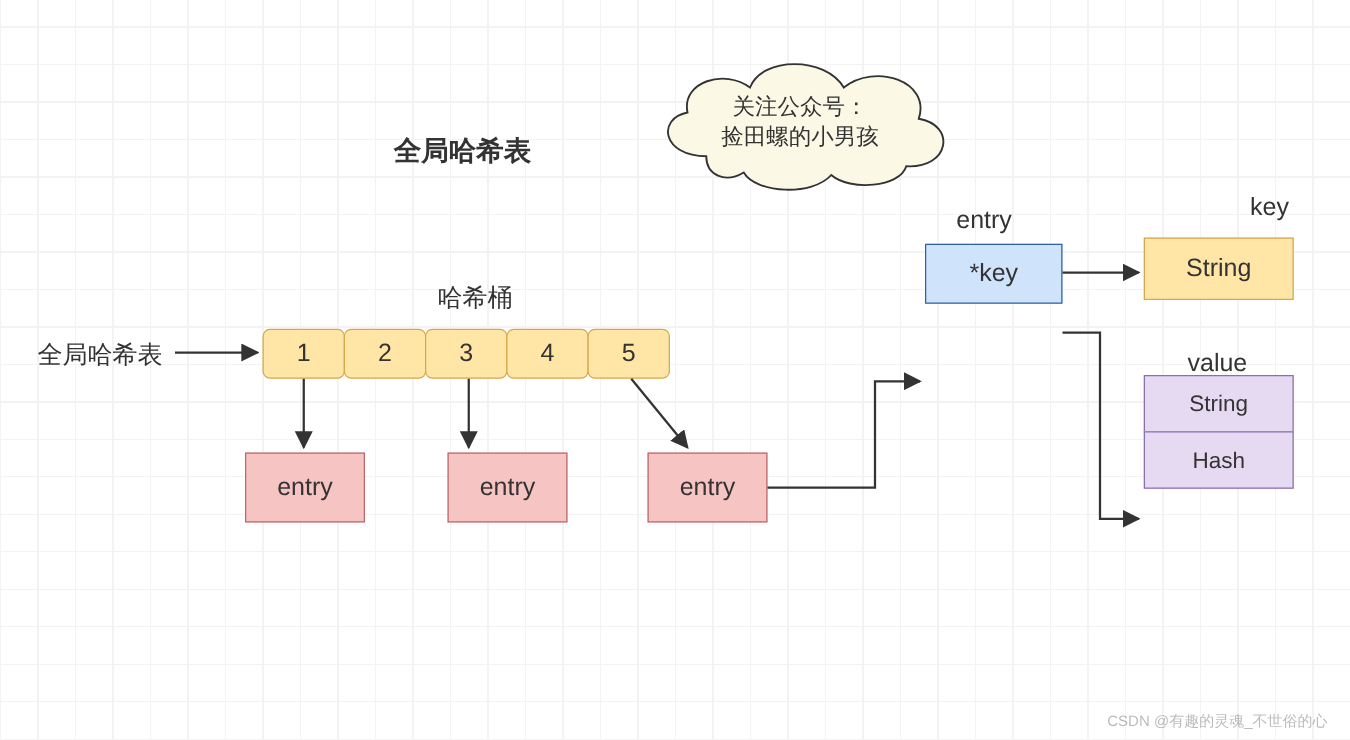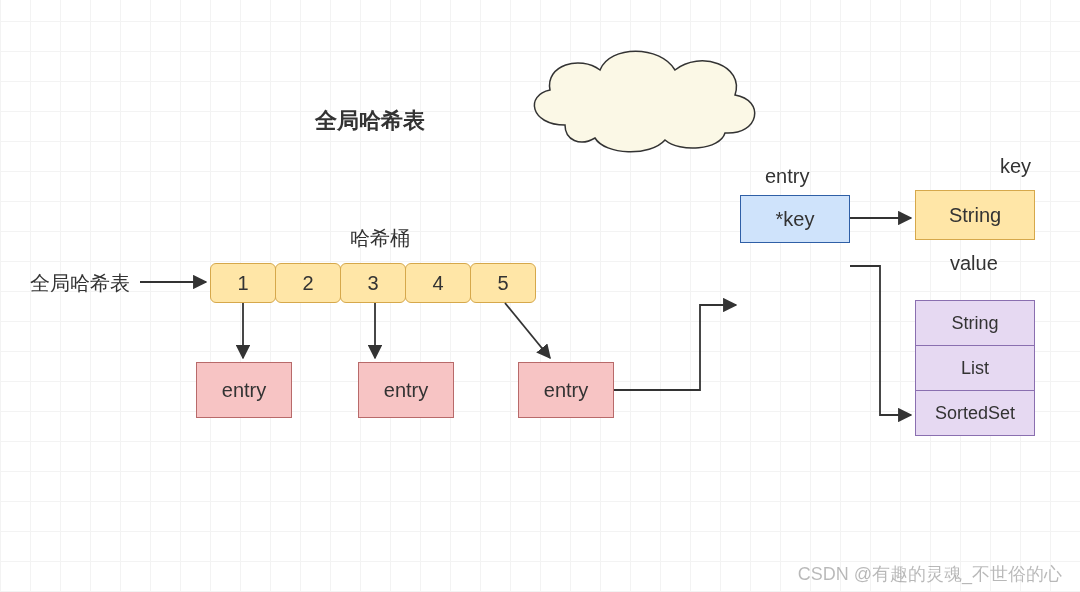--- a/index.html
+++ b/index.html
@@ -68,35 +68,37 @@
     width: 120px; height: 46px;
     background: #e6d9f2;
     border: 1px solid #8a6fb0;
     margin-bottom: -1px;
     display: flex; align-items: center; justify-content: center;
     font-size: 18px;
   }
 
   .watermark {
     color: rgba(0,0,0,.28);
-    font-size: 18px;
+    font-size: 12px;
   }
 
   svg.arrows { position:absolute; left:0; top:0; width:1080px; height:592px; pointer-events:none; }
 </style>
 </head>
 <body>
 
 <div class="abs title" style="left:315px; top:106px;">全局哈希表</div>
 
 <div class="abs" style="left:510px; top:35px; width:260px; height:120px;">
   <svg width="260" height="120" viewBox="0 0 260 120">
     <path d="M55 90 C20 90 15 60 40 55 C35 30 70 20 90 35 C100 10 150 10 165 35 C190 15 235 30 225 60 C255 65 250 100 215 98 C210 115 170 118 155 105 C140 122 95 120 85 103 C70 112 55 105 55 90 Z" fill="#fbf8e6" stroke="#333" stroke-width="1.5"></path>
   </svg>
   <div class="abs" style="left:0; top:38px; width:260px; text-align:center; font-size:18px; line-height:24px;">
+    <div>关注公众号：</div>
+    <div>捡田螺的小男孩</div>
   </div>
 </div>
 
 <div class="abs label" style="left:30px; top:270px;">全局哈希表</div>
 
 <div class="abs label" style="left:350px; top:225px;">哈希桶</div>
 
 <div class="abs bucket-row" style="left:210px; top:263px;">
   <div class="bucket">1</div>
   <div class="bucket">2</div>
@@ -110,25 +112,24 @@
 <div class="abs entry-box" style="left:518px; top:362px;">entry</div>
 
 <div class="abs label" style="left:765px; top:165px;">entry</div>
 <div class="abs struct" style="left:740px; top:195px;">
   <div class="struct-cell">*key</div>
 </div>
 
 <div class="abs label" style="left:1000px; top:155px;">key</div>
 <div class="abs key-box" style="left:915px; top:190px;">String</div>
 
-<div class="abs label" style="left:950px; top:252px;text-align:center;">value</div>
+<div class="abs label" style="left:950px; top:280px;text-align:center;">value</div>
 <div class="abs val-stack" style="left:915px; top:300px;">
   <div class="val-cell">String</div>
-  <div class="val-cell">List</div>
-  <div class="val-cell">SortedSet</div>
+  <div class="val-cell">Hash</div>
 </div>
 
 <div class="abs watermark" style="right:18px; bottom:6px;">CSDN @有趣的灵魂_不世俗的心</div>
 
 <svg class="arrows">
   <defs>
     <marker id="ah" viewBox="0 0 10 10" refX="9" refY="5" markerWidth="8" markerHeight="8" orient="auto-start-reverse">
       <path d="M0 0 L10 5 L0 10 Z" fill="#333"></path>
     </marker>
   </defs>

